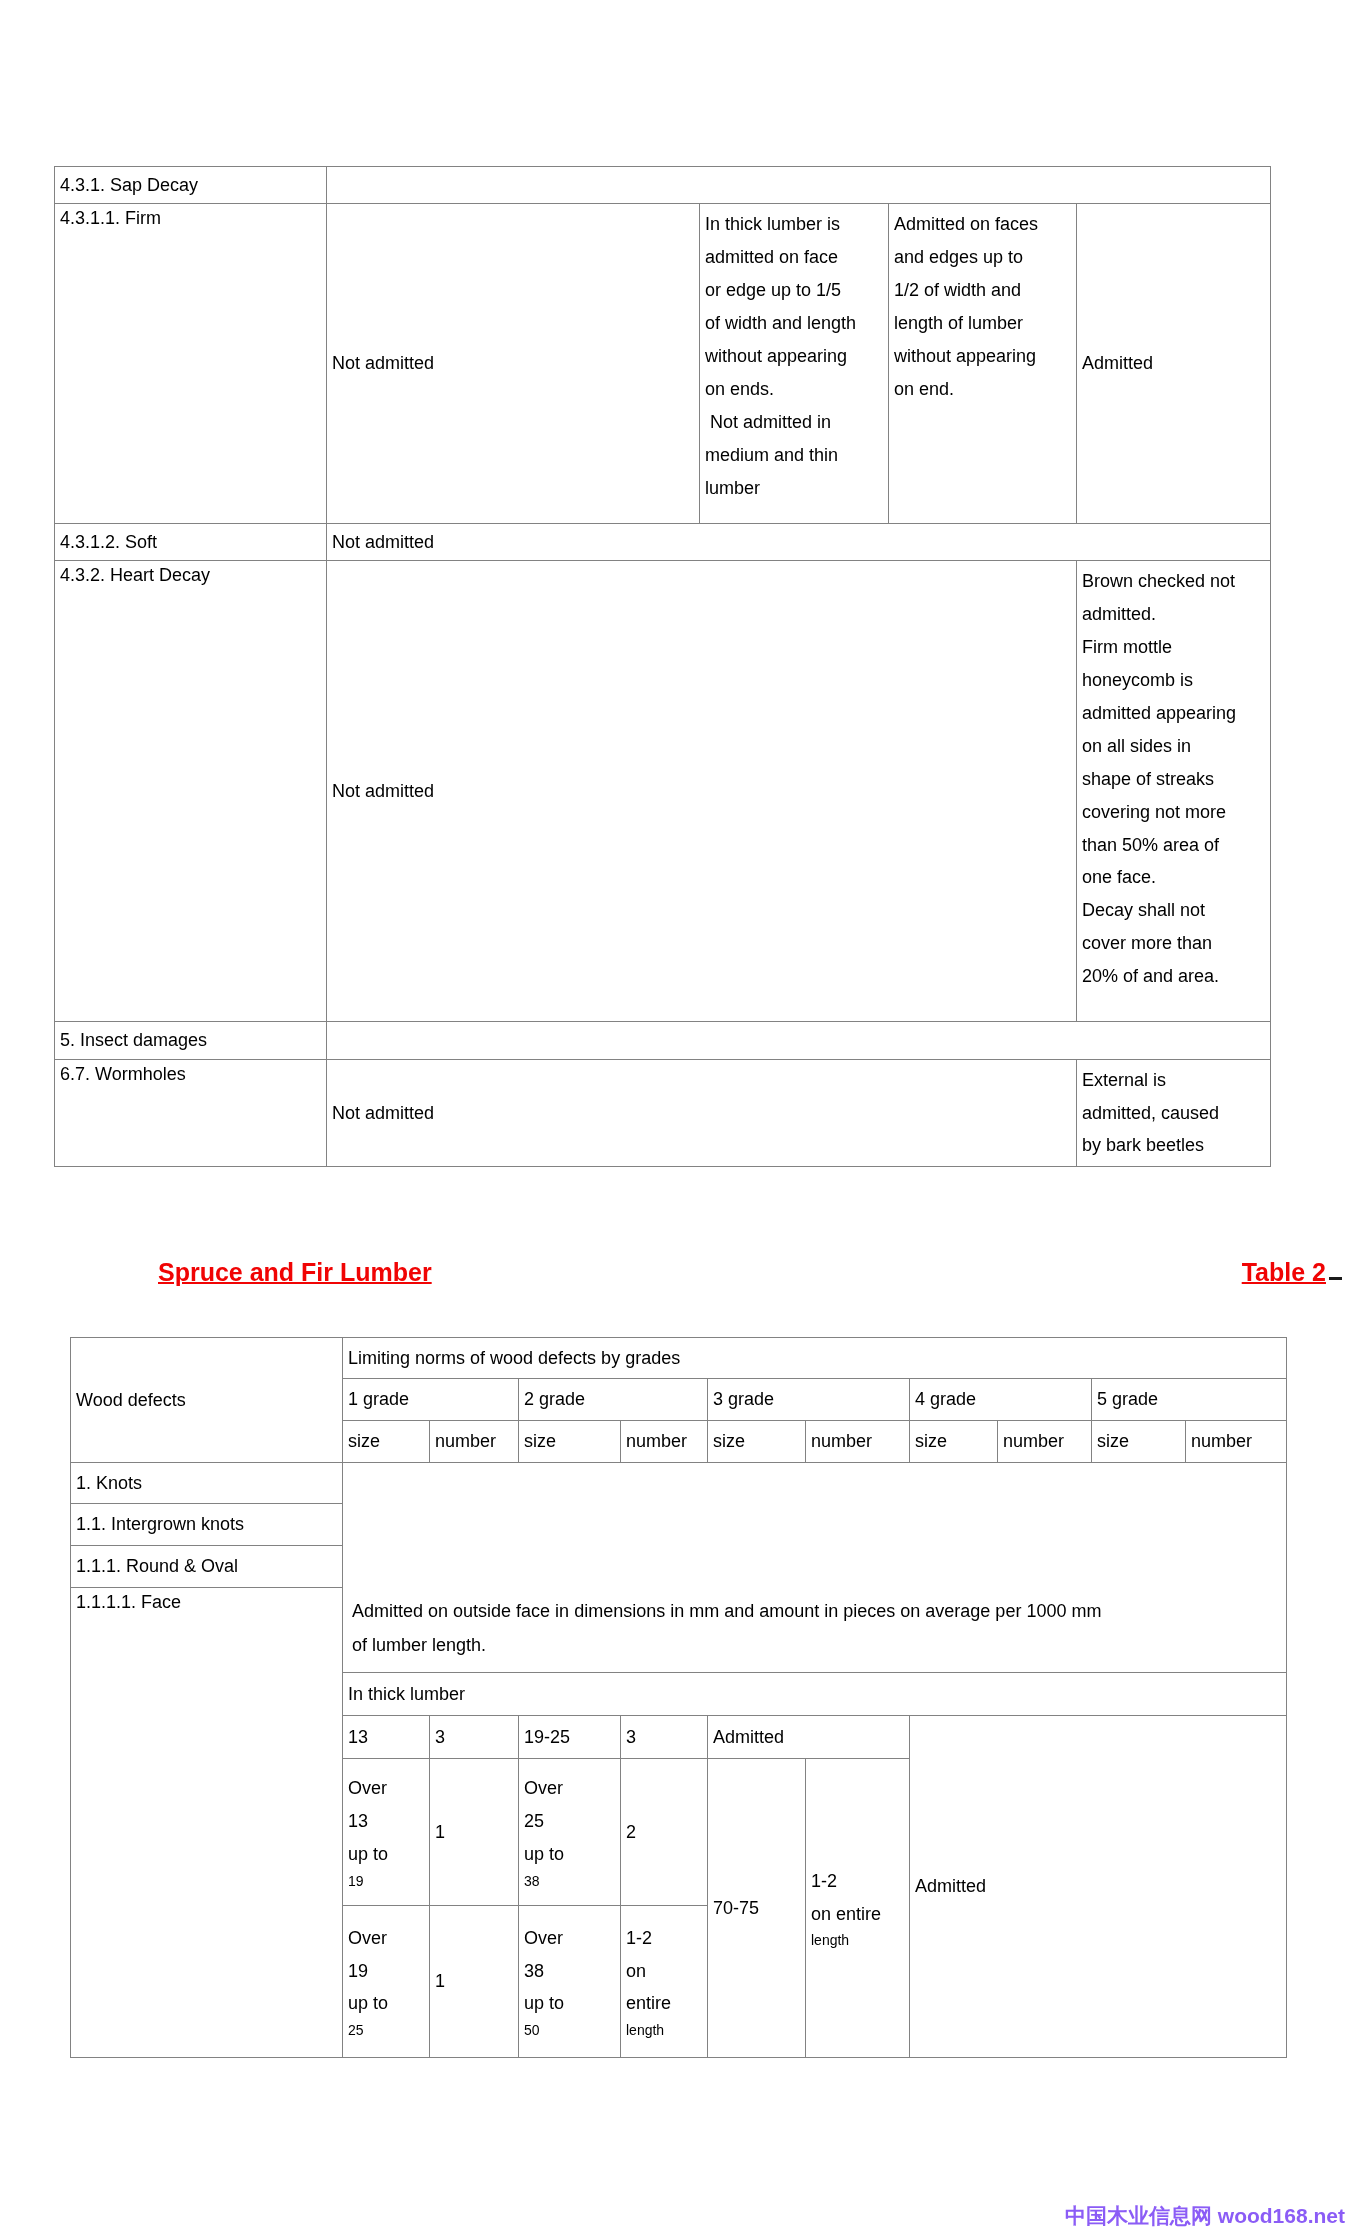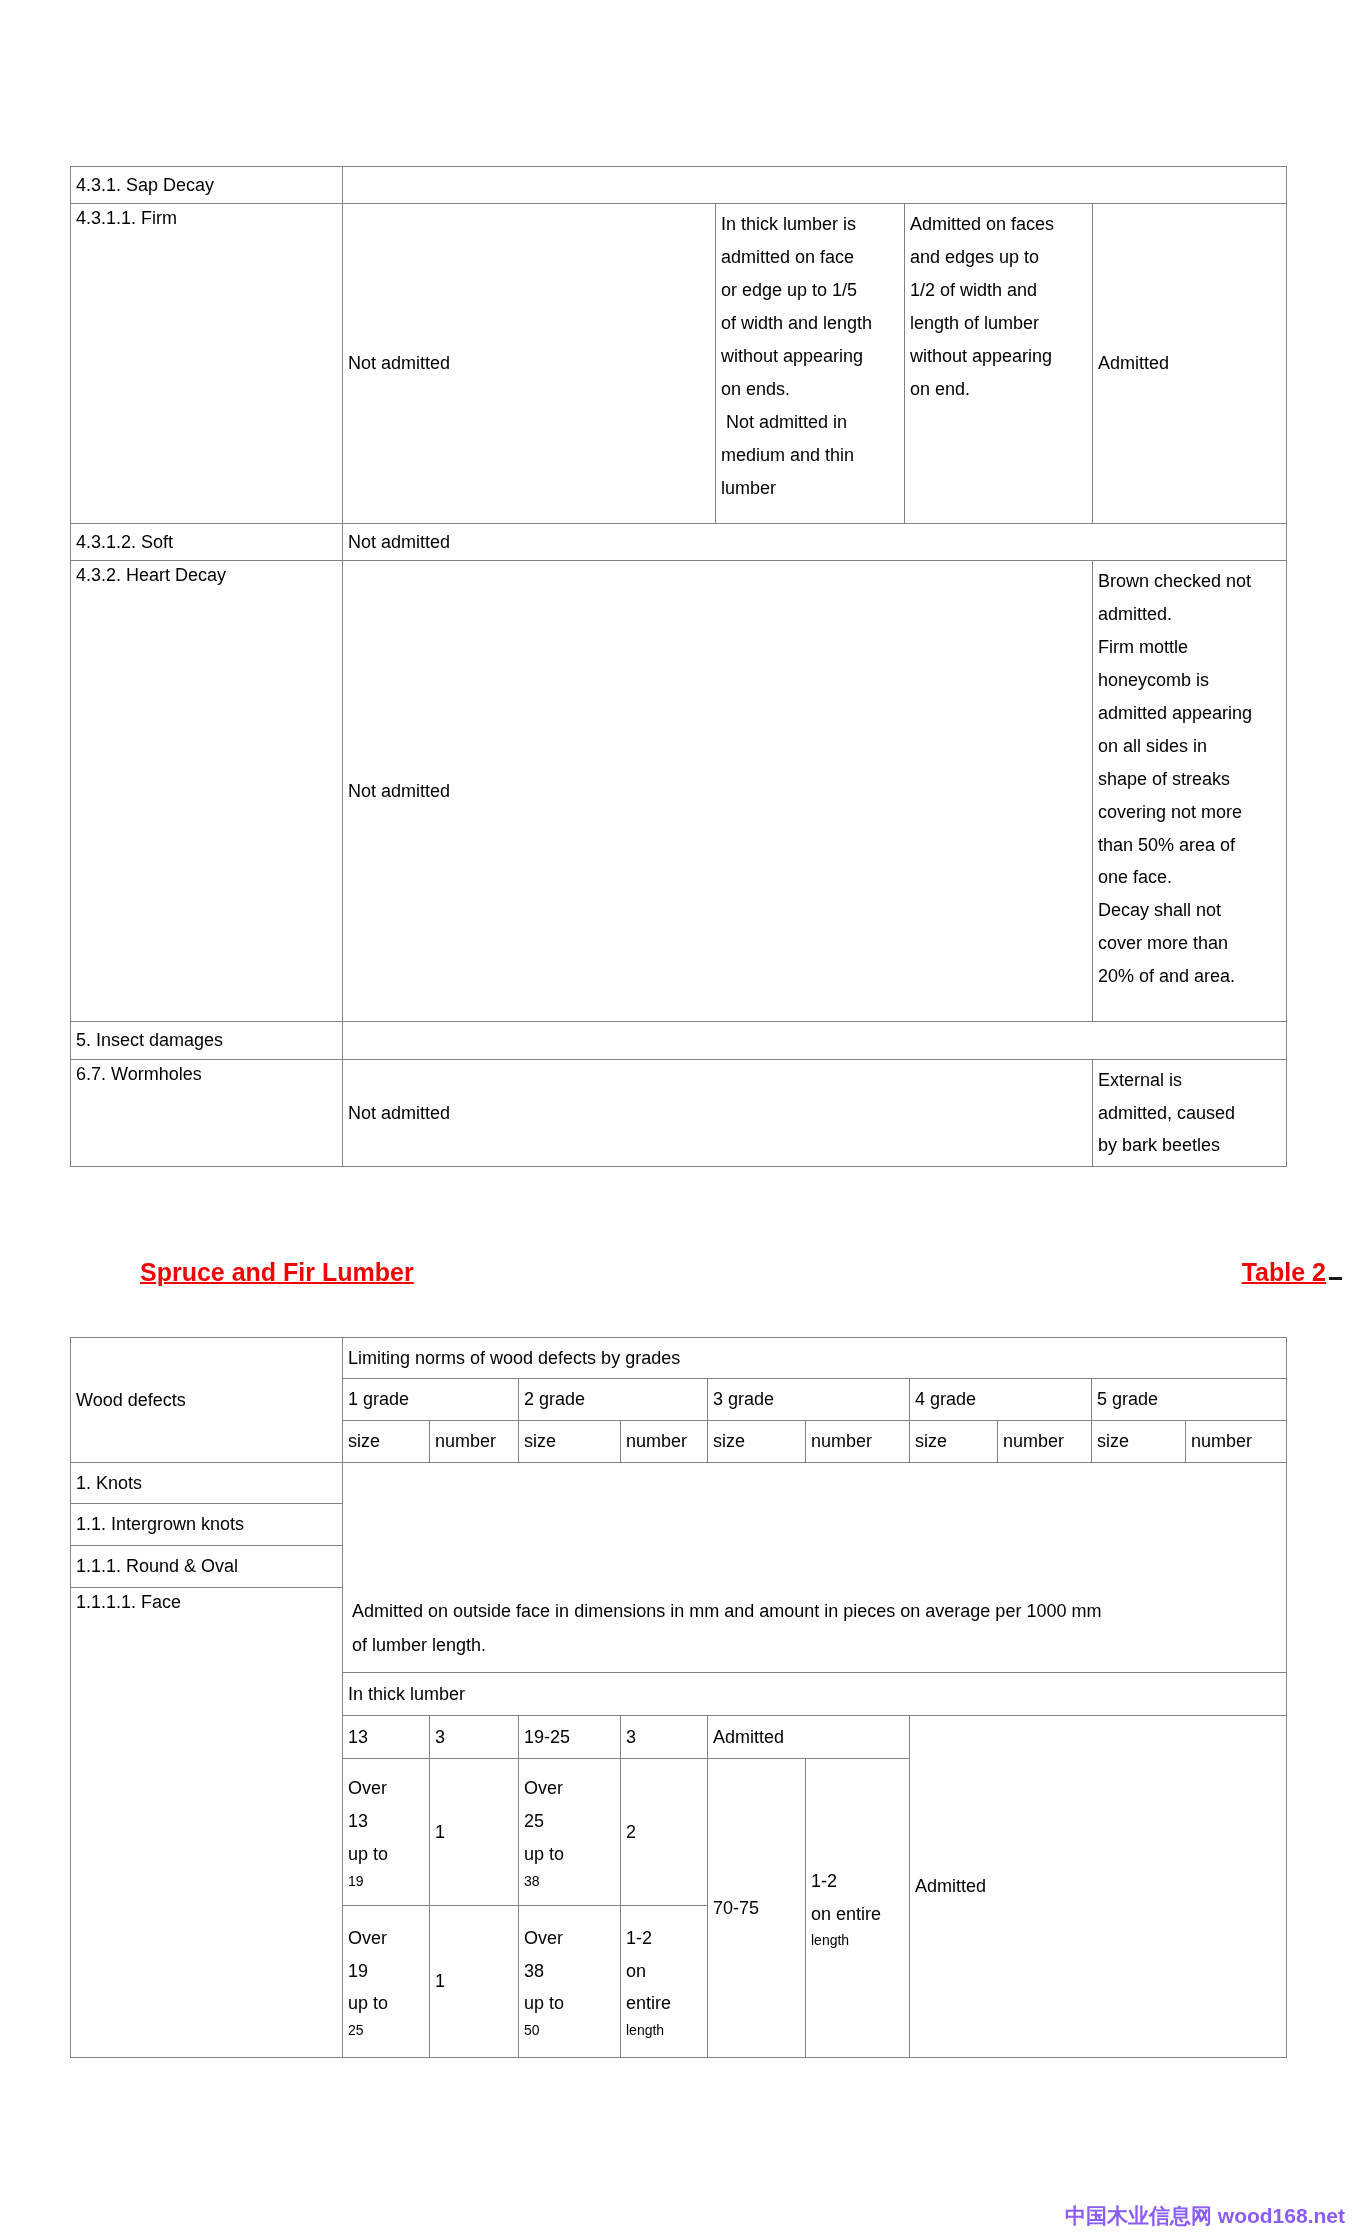--- a/index.html
+++ b/index.html
@@ -2,33 +2,33 @@
 <html><head>
 <meta charset="utf-8">
 <style>
   html,body{margin:0;padding:0;background:#ffffff;}
   body{font-family:"Liberation Sans","DejaVu Sans",sans-serif;color:#000;}
   .page{position:relative;width:1355px;height:2236px;background:#fff;overflow:hidden;}
 
   table{border-collapse:collapse;table-layout:fixed;background:#fff;}
   td{border:1px solid #828282;font-size:18px;padding:2px 5px;overflow:hidden;vertical-align:middle;}
 
-  .t1{position:absolute;left:70px;top:166px;width:1216px;padding-left:28px;}
+  .t1{position:absolute;left:54px;top:166px;width:1216px;padding-left:28px;}
   .t2{position:absolute;left:70px;top:1337px;width:1216px;}
 
   .lbl{text-align:left;}
   .top{vertical-align:top;padding-top:4px;}
   .ctr{}
   .pre{white-space:pre-line;line-height:1.83;}
   .small{font-size:14px;line-height:1.5;}
   .para-cell{vertical-align:bottom;padding:16px 9px 10px 9px;}
   .para-cell .pre{line-height:1.9;}
 
   .heading{position:absolute;left:70px;top:1256px;width:1272px;display:flex;justify-content:space-between;align-items:baseline;font-size:25px;font-weight:bold;color:#f00404;line-height:1.35;}
-  .heading .h-left{margin-left:70px;text-decoration:underline;text-decoration-thickness:2px;}
+  .heading .h-left{margin-left:88px;text-decoration:underline;text-decoration-thickness:2px;}
   .heading .h-right{text-decoration:underline;text-decoration-thickness:2px;white-space:pre;}
   .dash{display:inline-block;width:13px;height:3px;background:#1b1b1b;margin-left:3px;margin-bottom:1px;}
 
   .watermark{position:absolute;right:10px;bottom:6px;font-size:21px;font-weight:bold;color:#8b5cf6;white-space:nowrap;}
 </style>
 </head>
 <body>
 
 <div class="page">
 

